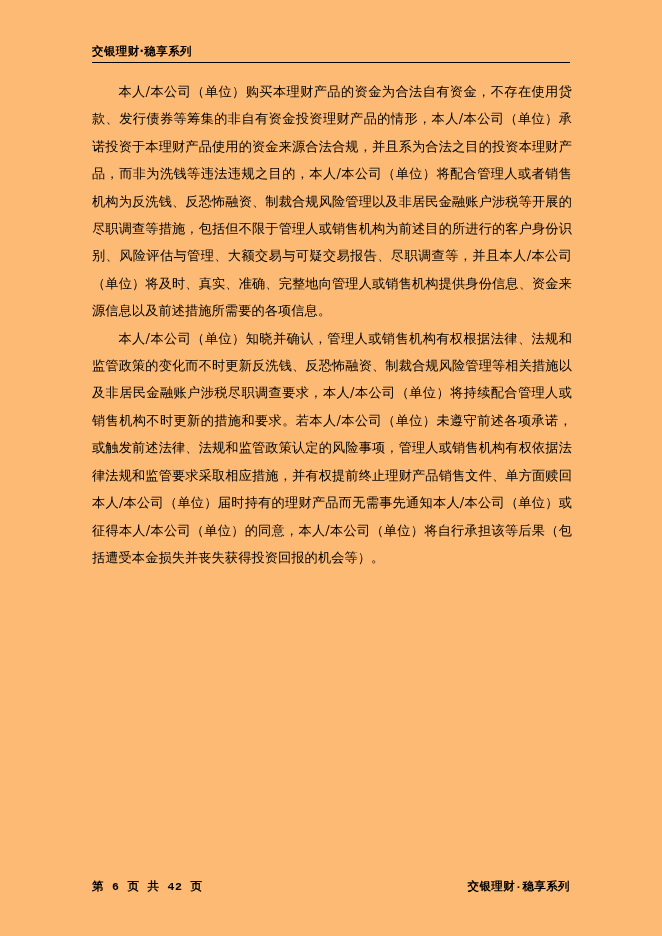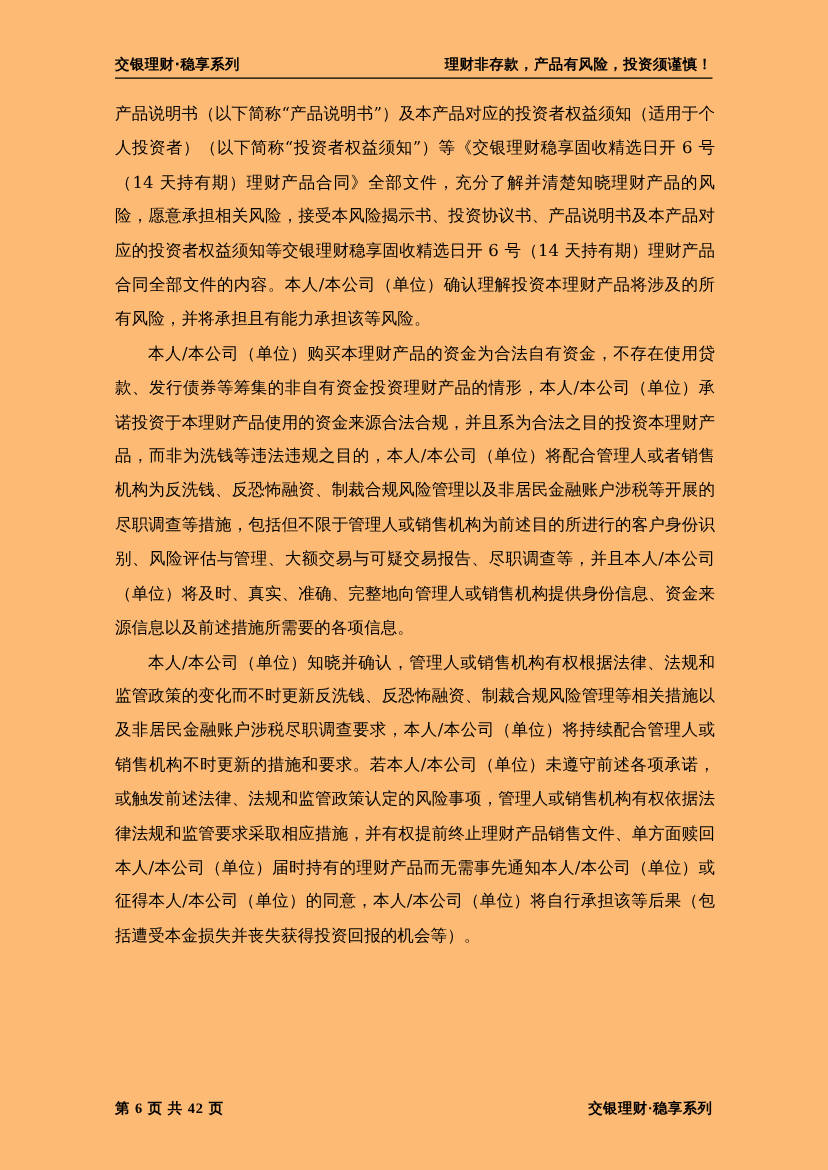--- a/index.html
+++ b/index.html
@@ -69,42 +69,40 @@
 
   
   .page-footer {
     position: absolute;
     left: 92px;
     bottom: 42px;
     width: 478px;
     display: flex;
     justify-content: space-between;
     align-items: baseline;
-    font-family: Liberation Serif, serif;
+    font-family: Liberation Mono, monospace;
     font-weight: bold;
     font-size: 11.5px;
     letter-spacing: 0.8px;
     line-height: 1.25;
   }
   .page-footer .ftr-left { white-space: nowrap; }
   .page-footer .ftr-right { white-space: nowrap; letter-spacing: 0.4px; }
 </style>
 </head>
 <body>
 
 <div class="page">
 
   <div class="page-header">
     <span class="hdr-left">交银理财·稳享系列</span>
-    <span class="hdr-right">理财非存款，产品有风险，投资须谨慎！</span>
   </div>
 
   <div class="body-area">
 
-    <p class="para no-indent">产品说明书（以下简称“产品说明书”）及本产品对应的投资者权益须知（适用于个人投资者）（以下简称“投资者权益须知”）等《交银理财稳享固收精选日开 6 号（14 天持有期）理财产品合同》全部文件，充分了解并清楚知晓理财产品的风险，愿意承担相关风险，接受本风险揭示书、投资协议书、产品说明书及本产品对应的投资者权益须知等交银理财稳享固收精选日开 6 号（14 天持有期）理财产品合同全部文件的内容。本人/本公司（单位）确认理解投资本理财产品将涉及的所有风险，并将承担且有能力承担该等风险。</p>
 
     <p class="para">本人/本公司（单位）购买本理财产品的资金为合法自有资金，不存在使用贷款、发行债券等筹集的非自有资金投资理财产品的情形，本人/本公司（单位）承诺投资于本理财产品使用的资金来源合法合规，并且系为合法之目的投资本理财产品，而非为洗钱等违法违规之目的，本人/本公司（单位）将配合管理人或者销售机构为反洗钱、反恐怖融资、制裁合规风险管理以及非居民金融账户涉税等开展的尽职调查等措施，包括但不限于管理人或销售机构为前述目的所进行的客户身份识别、风险评估与管理、大额交易与可疑交易报告、尽职调查等，并且本人/本公司（单位）将及时、真实、准确、完整地向管理人或销售机构提供身份信息、资金来源信息以及前述措施所需要的各项信息。</p>
 
     <p class="para">本人/本公司（单位）知晓并确认，管理人或销售机构有权根据法律、法规和监管政策的变化而不时更新反洗钱、反恐怖融资、制裁合规风险管理等相关措施以及非居民金融账户涉税尽职调查要求，本人/本公司（单位）将持续配合管理人或销售机构不时更新的措施和要求。若本人/本公司（单位）未遵守前述各项承诺，或触发前述法律、法规和监管政策认定的风险事项，管理人或销售机构有权依据法律法规和监管要求采取相应措施，并有权提前终止理财产品销售文件、单方面赎回本人/本公司（单位）届时持有的理财产品而无需事先通知本人/本公司（单位）或征得本人/本公司（单位）的同意，本人/本公司（单位）将自行承担该等后果（包括遭受本金损失并丧失获得投资回报的机会等）。</p>
 
     <div class="spacer-para"></div>
 
 
   </div>
 

